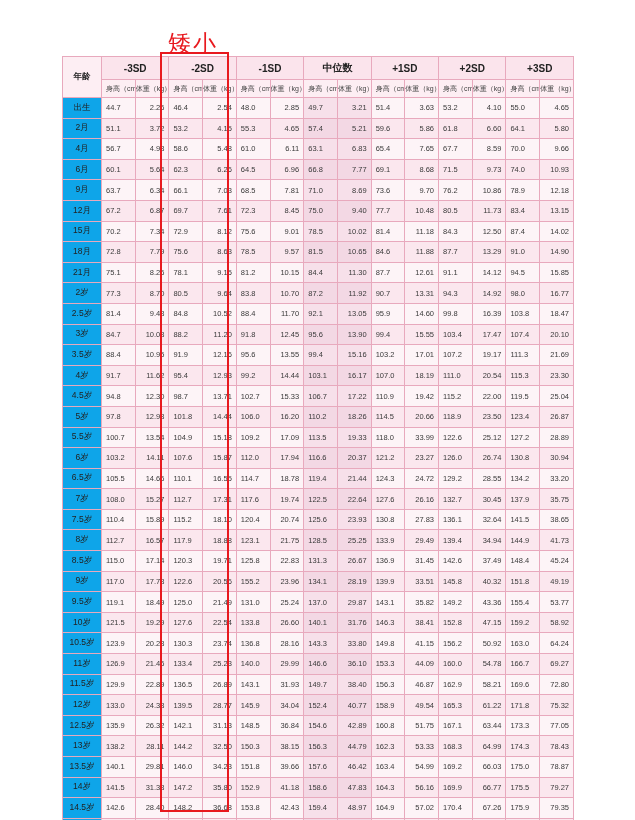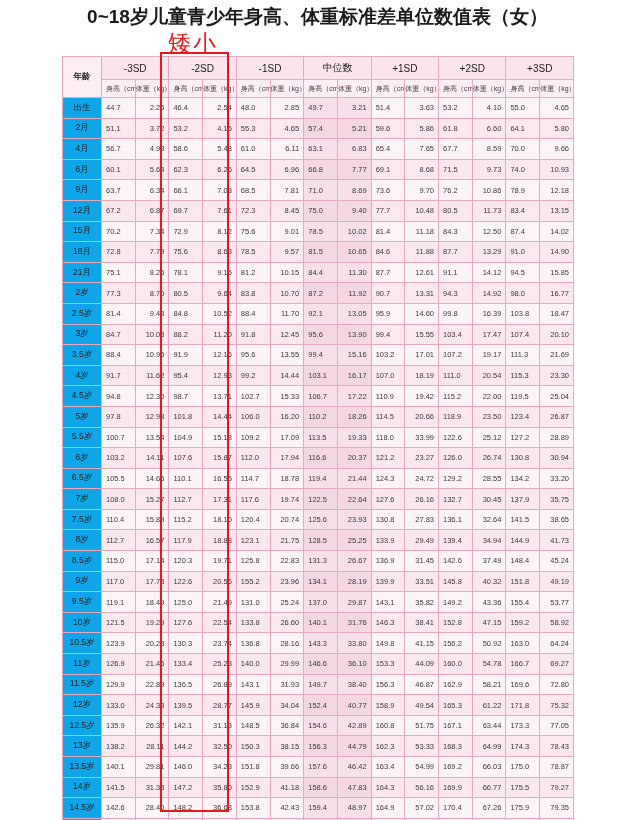--- a/index.html
+++ b/index.html
@@ -52,21 +52,21 @@
     height:19.6px;
     text-align:center;
     font-weight:normal;
     overflow:hidden;
     white-space:nowrap;
   }
 
   
   .hdr-sd{
     font-size:10px;
-    font-weight:normal;
+    font-weight:bold;
     color:#222;
     background:#fbe4ec;
     height:22px;
   }
   .hdr-sub{
     font-size:7px;
     color:#444;
     background:#fdeef3;
     height:17px;
   }
@@ -100,21 +100,20 @@
     border:2px solid #e8191e;
     box-sizing:border-box;
     pointer-events:none;
   }
 </style>
 </head>
 <body>
 
 <div class="page">
 
-  <div class="title">0~18岁儿童青少年身高、体重标准差单位数值表（女）</div>
 
   <div class="annot">矮小</div>
 
   <div class="table-wrap">
     <table>
       <thead>
         <tr>
           <th class="col-age hdr-age" rowspan="2">年龄</th>
           <th class="hdr-sd" colspan="2">-3SD</th>
           <th class="hdr-sd" colspan="2">-2SD</th>

